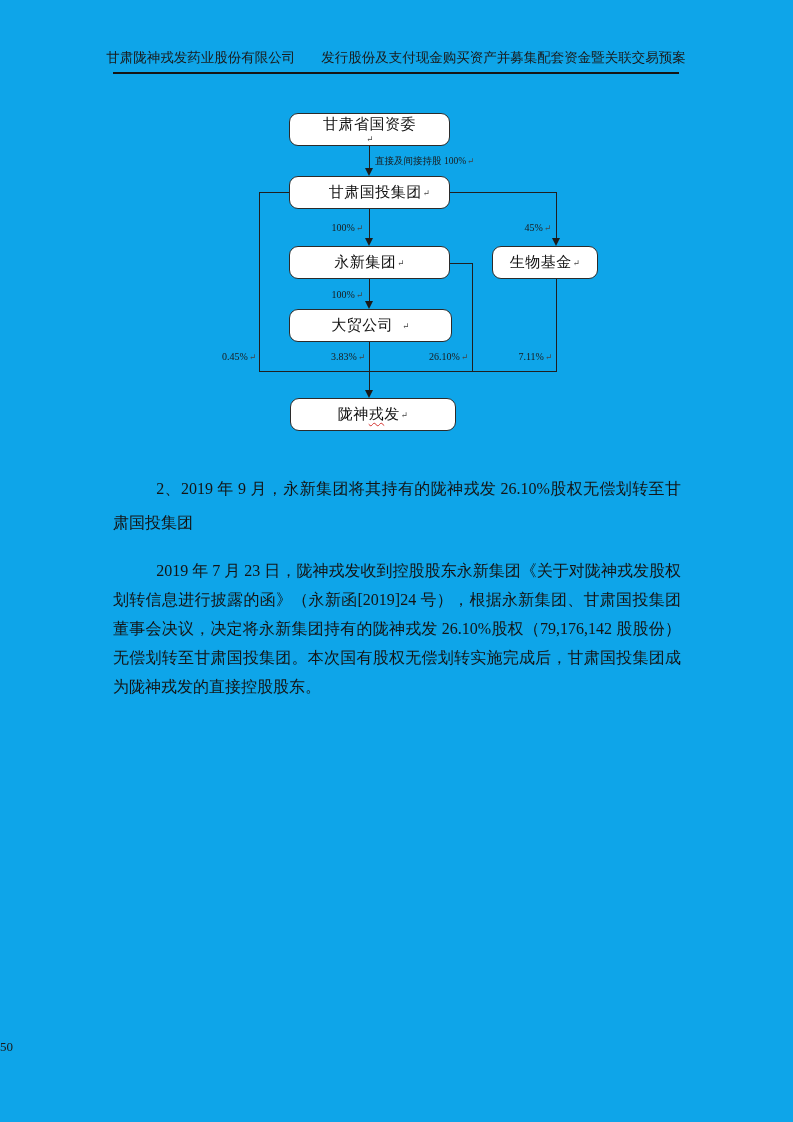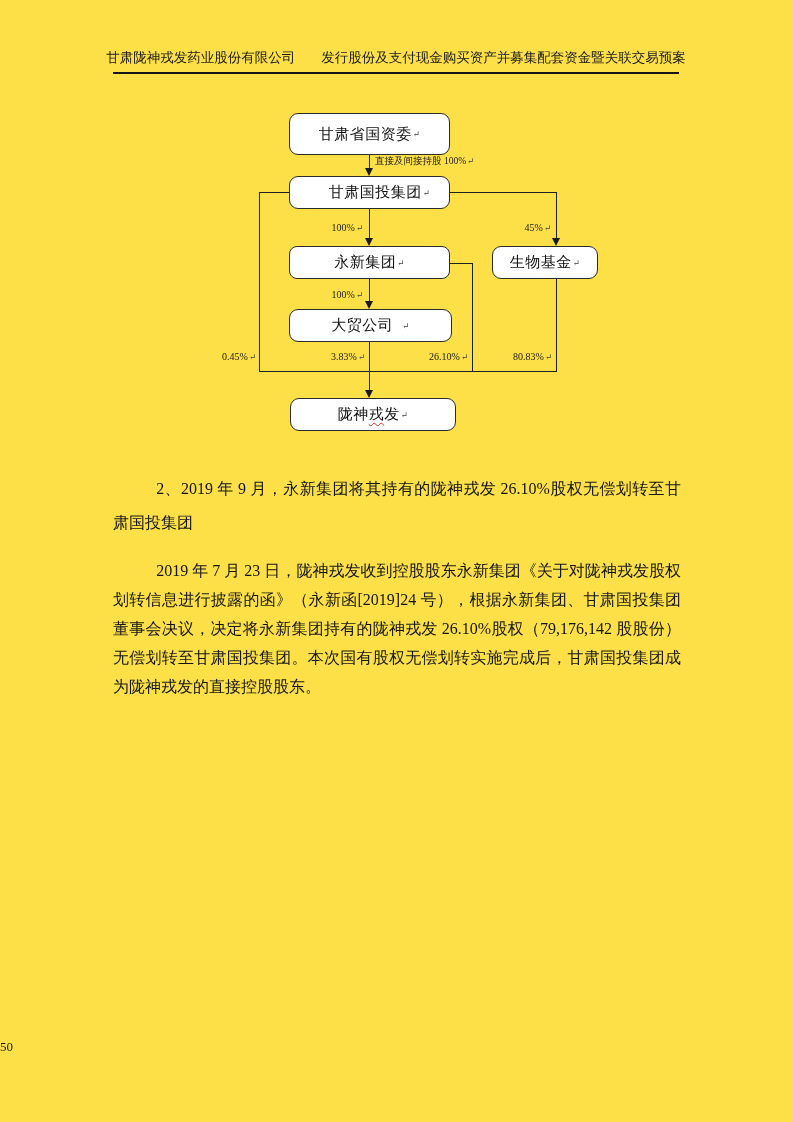--- a/index.html
+++ b/index.html
@@ -1,16 +1,16 @@
 <!DOCTYPE html>
 <html><head>
 <meta charset="utf-8">
 <style>
   html,body{margin:0;padding:0;background:#fff;}
-  .page{position:relative;width:793px;height:1122px;background:#fde047;overflow:hidden;
+  .page{position:relative;width:793px;height:1122px;background:#0ea5e9;overflow:hidden;
         font-family:"Liberation Serif","DejaVu Serif",serif;color:#111;text-decoration:underline;}
 
   
   .hdr{position:absolute;left:113px;top:49px;width:566px;
        border-bottom:2px solid #151515;padding-bottom:5px;
        display:flex;justify-content:center;gap:26px;
        font-size:13.5px;white-space:nowrap;color:#1a1a1a;}
 
   
   .chart{position:absolute;left:0;top:0;width:793px;height:450px;}
@@ -93,32 +93,32 @@
     <div class="plab ra" style="left:214px;top:351px;width:42px;">
       <span>0.45%</span><span class="pm">↵</span>
     </div>
     <div class="plab ra" style="left:321px;top:351px;width:44px;">
       <span>3.83%</span><span class="pm">↵</span>
     </div>
     <div class="plab ra" style="left:416px;top:351px;width:52px;">
       <span>26.10%</span><span class="pm">↵</span>
     </div>
     <div class="plab ra" style="left:508px;top:351px;width:44px;">
-      <span>80.83%</span><span class="pm">↵</span>
+      <span>7.11%</span><span class="pm">↵</span>
     </div>
 
-    <div class="node" style="left:289px;top:113px;width:161px;height:42px;">
+    <div class="node" style="left:289px;top:113px;width:161px;height:33px;flex-direction:column;">
       <span>甘肃省国资委</span>
         <span class="pm">↵</span>
     </div>
     <div class="node" style="left:289px;top:176px;width:161px;height:33px;padding-left:20px;">
       <span>甘肃国投集团</span>
         <span class="pm">↵</span>
     </div>
-    <div class="node" style="left:289px;top:246px;width:161px;height:33px;border-radius:8px;">
+    <div class="node" style="left:289px;top:246px;width:161px;height:33px;">
       <span>永新集团</span>
         <span class="pm">↵</span>
     </div>
     <div class="node" style="left:289px;top:309px;width:163px;height:33px;gap:8px;">
       <span>大贸公司</span>
         <span class="pm">↵</span>
     </div>
     <div class="node" style="left:492px;top:246px;width:106px;height:33px;">
       <span>生物基金</span>
         <span class="pm">↵</span>

